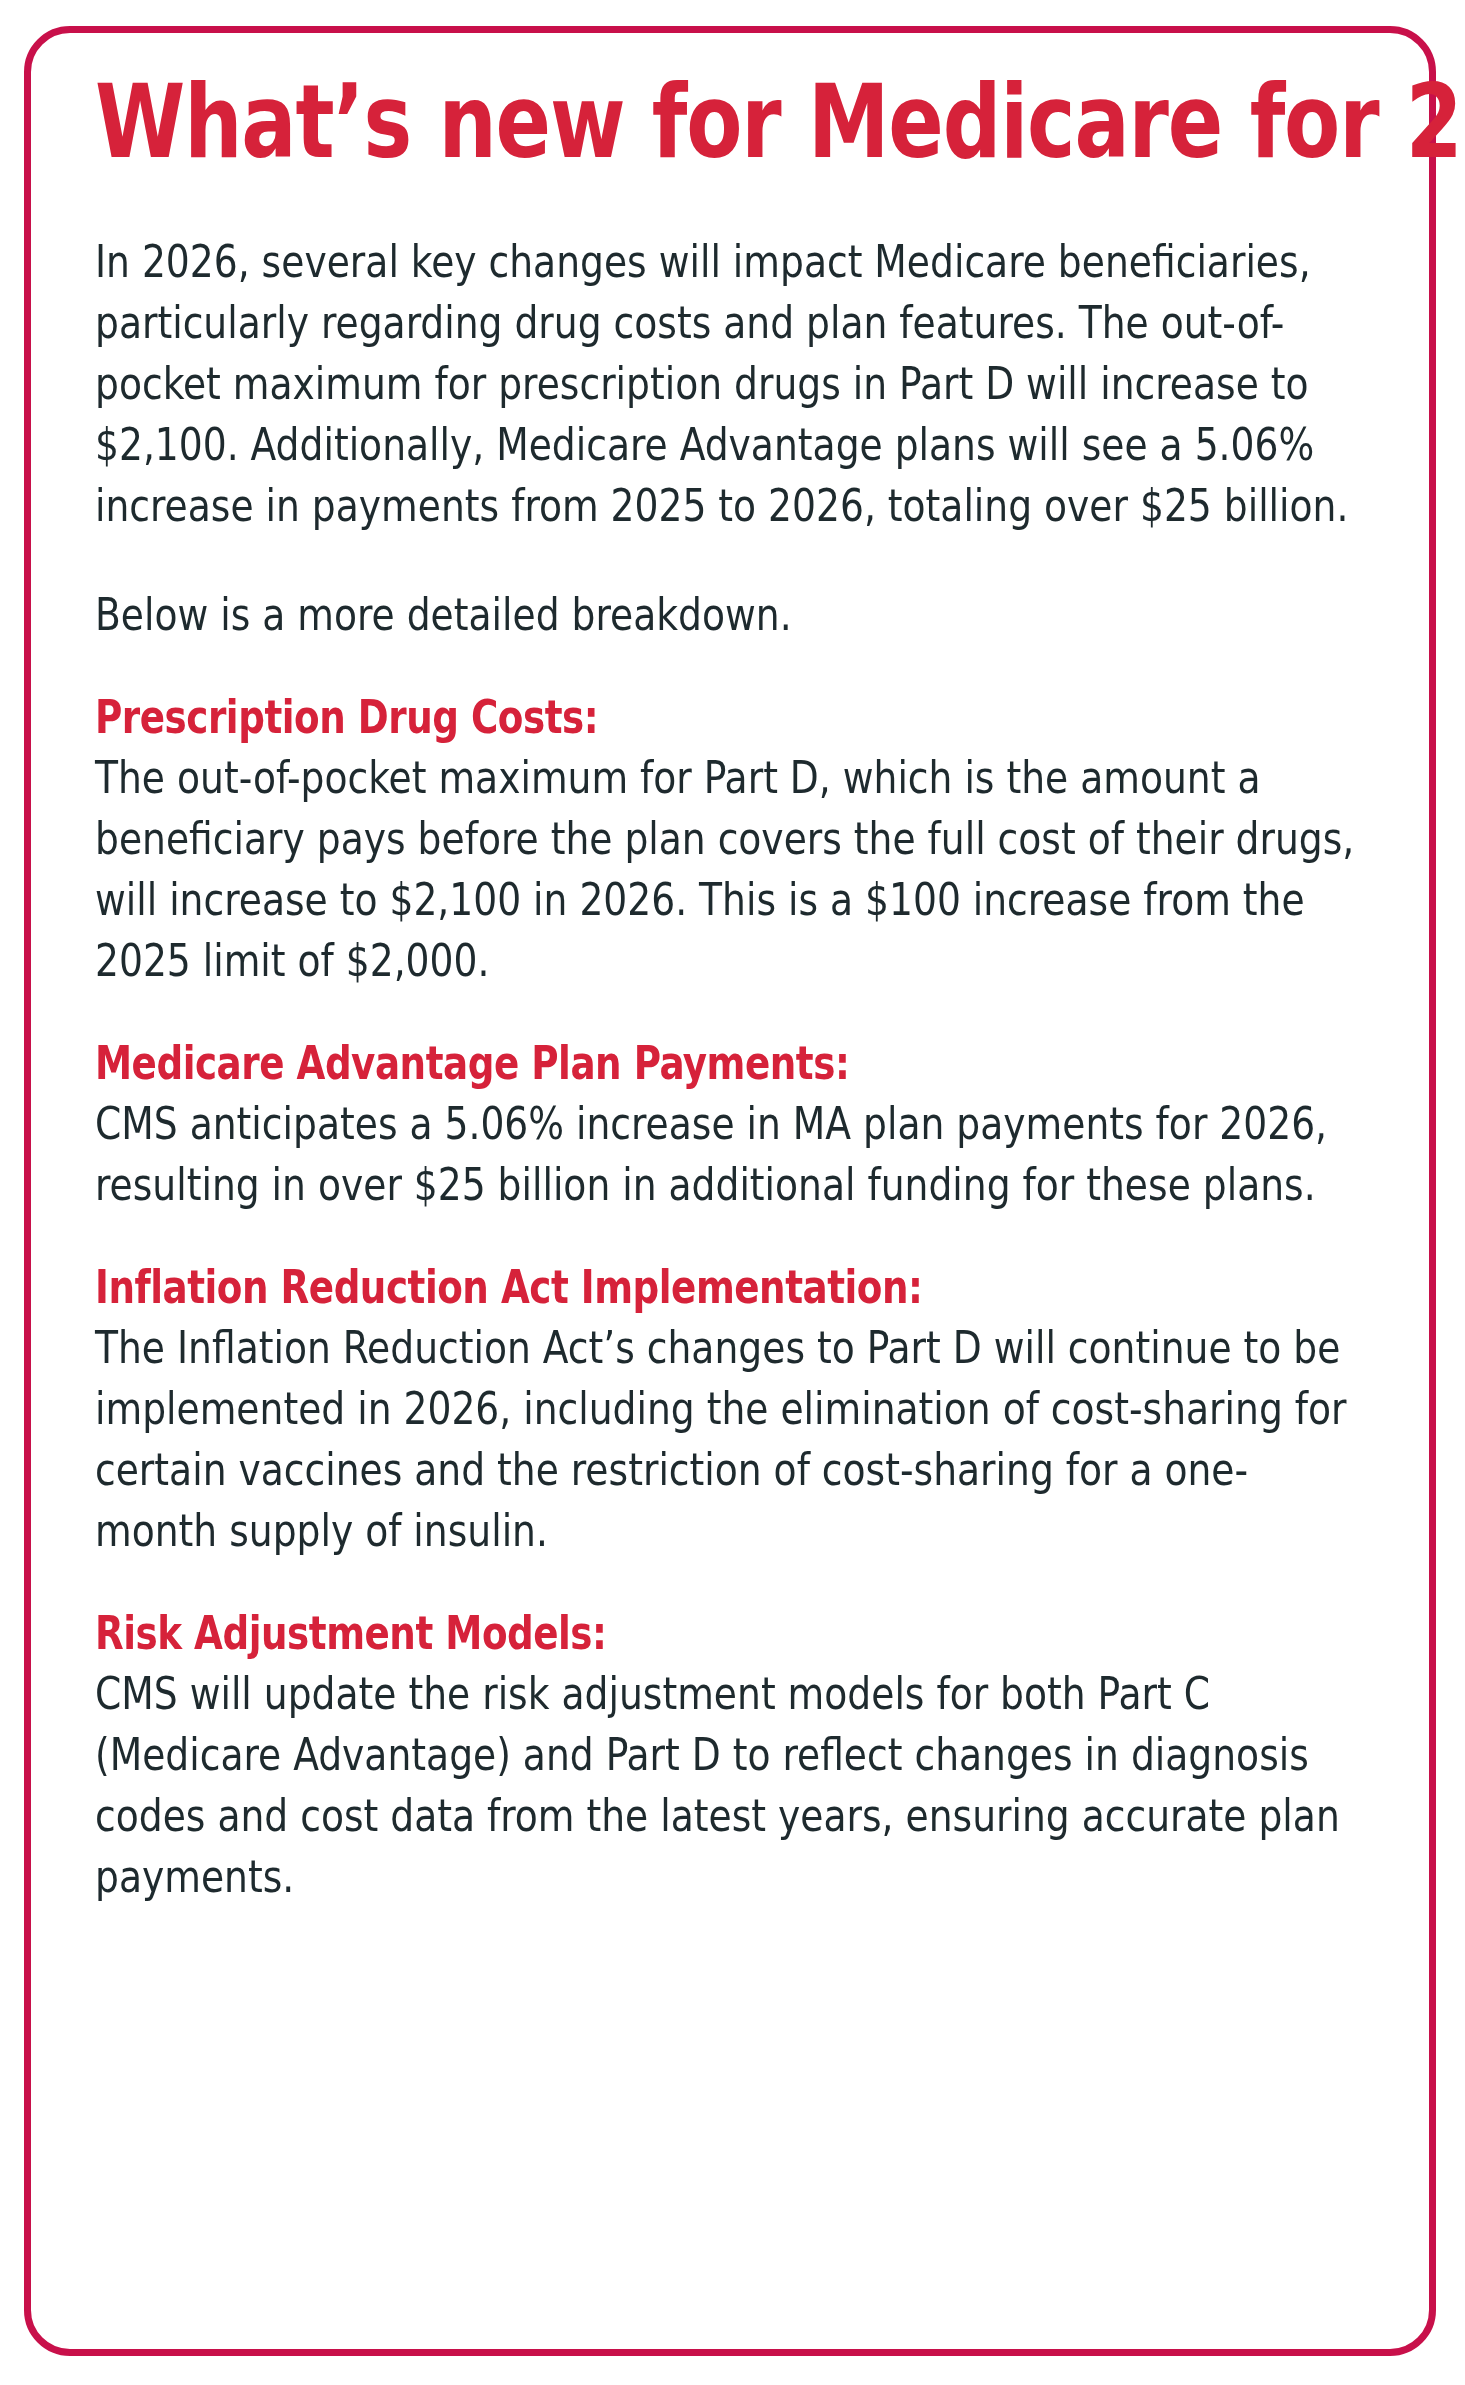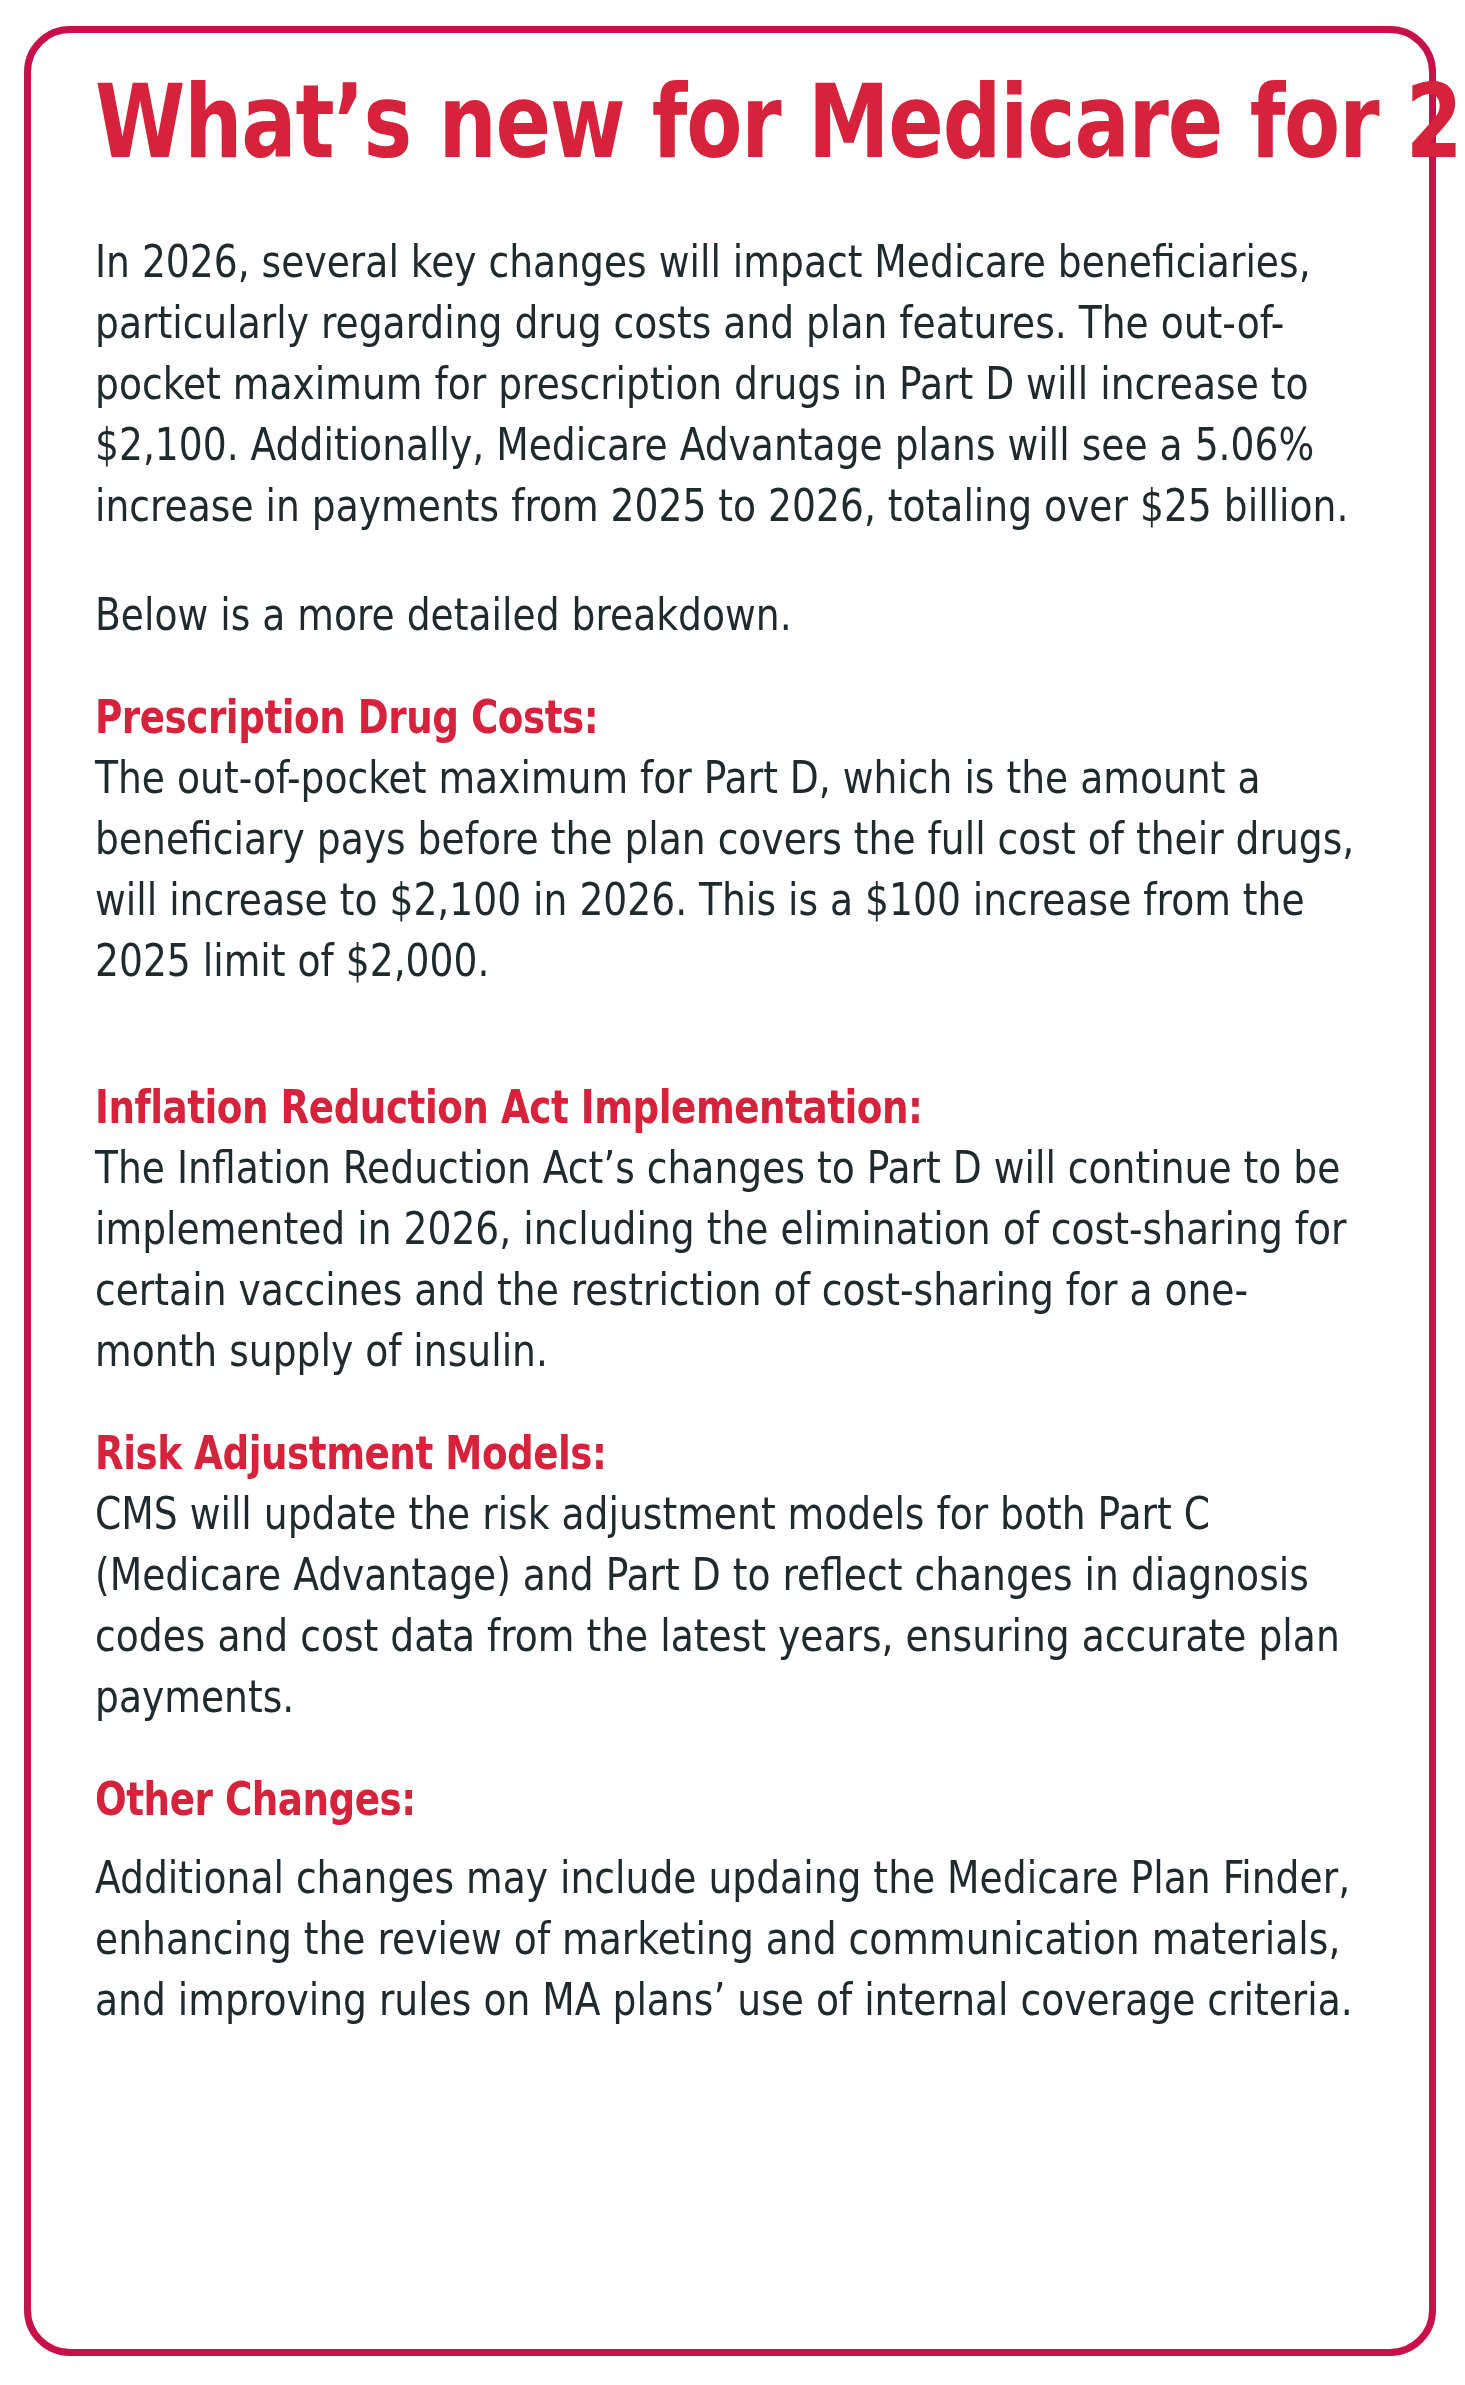--- a/index.html
+++ b/index.html
@@ -113,39 +113,39 @@
     <div class="gap-sec"></div>
 
     <div>
       <h2 class="heading">Prescription Drug Costs:</h2>
       <div class="gap-head"></div>
       <p class="para">The out-of-pocket maximum for Part D, which is the amount a beneficiary pays before the plan covers the full cost of their drugs, will increase to $2,100 in 2026. This is a $100 increase from the 2025 limit of $2,000.</p>
     </div>
 
     <div class="gap-sec"></div>
 
+    <div>
+      <h2 class="heading">Medicare Advantage Plan Payments:</h2>
+      <div class="gap-head"></div>
+      <p class="para">CMS anticipates a 5.06% increase in MA plan payments for 2026, resulting in over $25 billion in additional funding for these plans.</p>
+    </div>
 
     <div class="gap-sec"></div>
 
     <div>
       <h2 class="heading">Inflation Reduction Act Implementation:</h2>
       <div class="gap-head"></div>
       <p class="para">The Inflation Reduction Act’s changes to Part D will continue to be implemented in 2026, including the elimination of cost-sharing for certain vaccines and the restriction of cost-sharing for a one-month supply of insulin.</p>
     </div>
 
     <div class="gap-sec"></div>
 
     <div>
       <h2 class="heading">Risk Adjustment Models:</h2>
       <div class="gap-head"></div>
       <p class="para">CMS will update the risk adjustment models for both Part C (Medicare Advantage) and Part D to reflect changes in diagnosis codes and cost data from the latest years, ensuring accurate plan payments.</p>
     </div>
 
     <div class="gap-sec"></div>
 
-    <div>
-      <h2 class="heading">Other Changes:</h2>
-      <div class="gap-small"></div>
-      <p class="para">Additional changes may include updaing the Medicare Plan Finder, enhancing the review of marketing and communication materials, and improving rules on MA plans’ use of internal coverage criteria.</p>
-    </div>
 
   </div>
 </div>
 
 </body></html>

